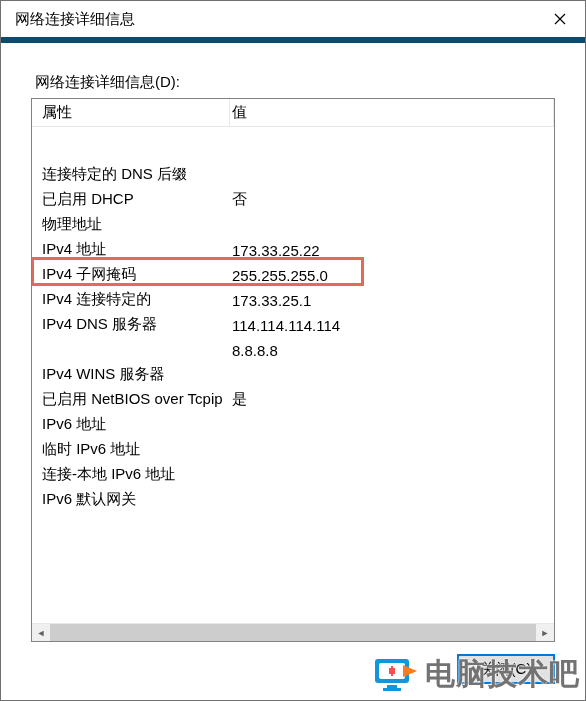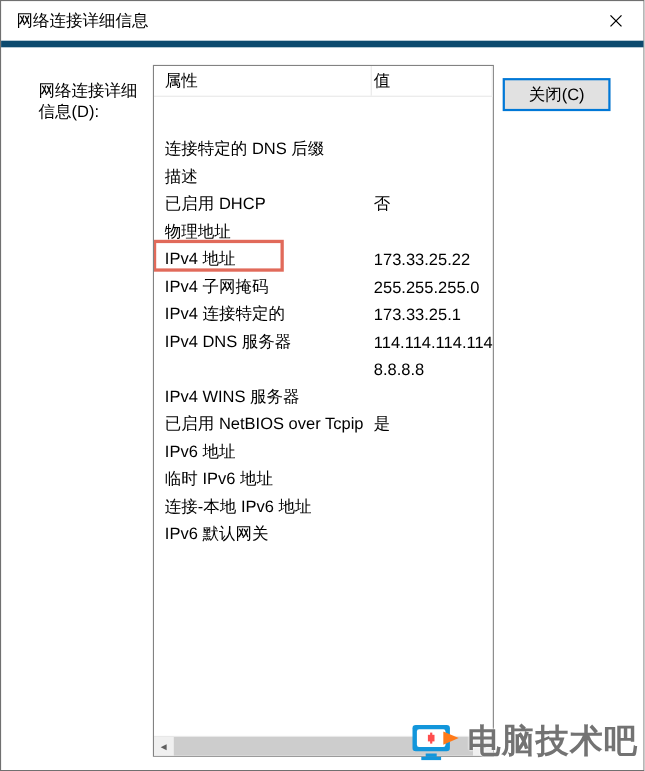--- a/index.html
+++ b/index.html
@@ -47,20 +47,21 @@
     font-family: Arial, sans-serif;
   }
   .close-btn svg {
     width: 12px;
     height: 12px;
   }
   .content {
     flex: 1;
     padding: 16px 22px 12px 22px;
     display: flex;
+    flex-direction: column;
   }
   .section-label {
     font-size: 15px;
     color: #000;
     margin: 14px 0 6px 12px;
   }
   .details-box {
     border: 1px solid #828282;
     flex: 1;
     display: flex;
@@ -212,24 +213,20 @@
 
     <div class="details-box">
       <div class="headers">
         <div class="col-prop">属性</div>
         <div class="col-val">值</div>
       </div>
       <div class="rows" id="rows-container">
         <div class="highlight-box" style="top: 98px;"></div>
       <div class="row">
             <div class="col-prop">连接特定的 DNS 后缀</div>
-            <div class="col-val"></div>
-          </div>
-          <div class="row">
-            <div class="col-prop">描述</div>
             <div class="col-val"></div>
           </div>
           <div class="row">
             <div class="col-prop">已启用 DHCP</div>
             <div class="col-val">否</div>
           </div>
           <div class="row">
             <div class="col-prop">物理地址</div>
             <div class="col-val"></div>
           </div>

